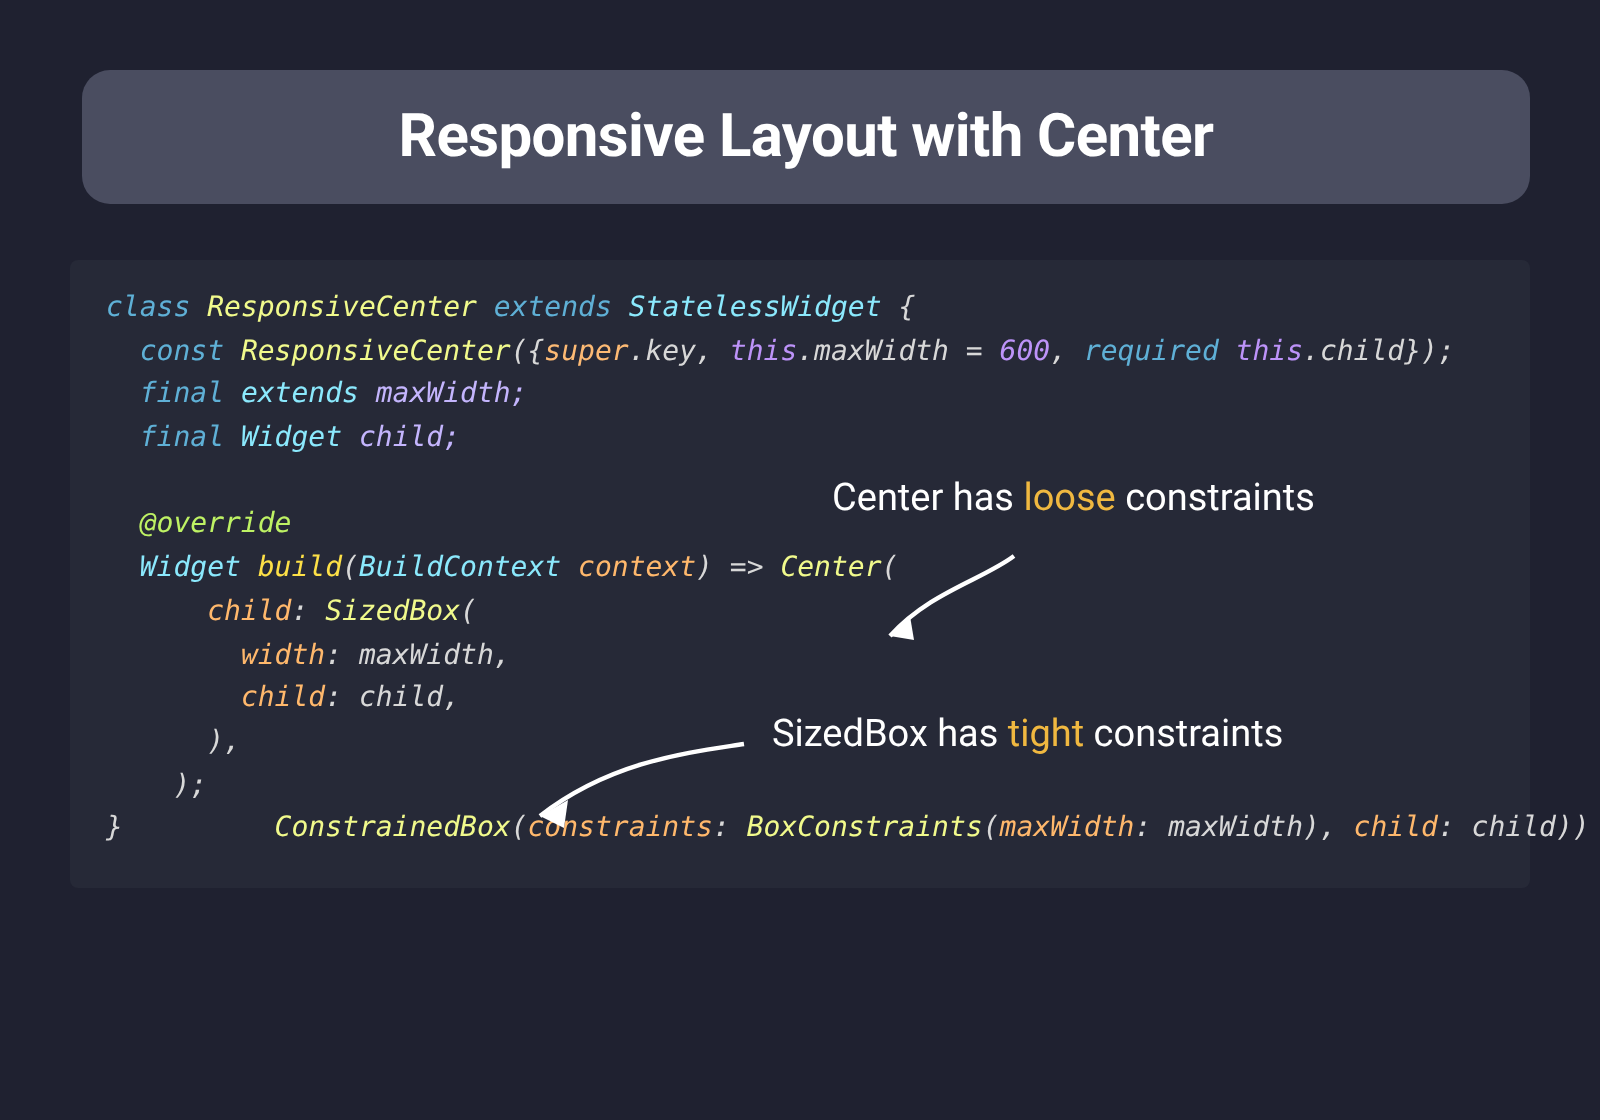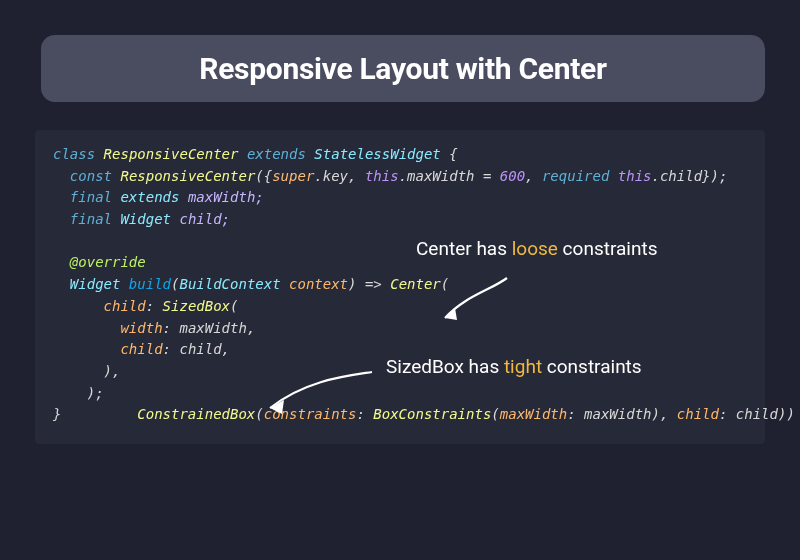--- a/index.html
+++ b/index.html
@@ -34,21 +34,21 @@
     font-style: italic;
     color: #d8d8d8;
     position: relative;
   }
   .code-panel pre { white-space: pre; }
   .kw   { color: #5fb0d6; font-style: italic; }       
   .typ  { color: #8be9fd; font-style: italic; }       
   .cls  { color: #f1fa8c; font-style: italic; }       
   .param{ color: #ffb86c; font-style: italic; }       
   .punc { color: #d8d8d8; }
-  .fn   { color: #0ea5e9; font-style: italic; }       
+  .fn   { color: #fde047; font-style: italic; }       
   .sup  { color: #fdba74; }
   .num  { color: #bd93f9; }
   .self { color: #bd93f9; font-style: italic; }       
   .ann  { color: #bef264; font-style: italic; }
   .id   { color: #c4b5fd; font-style: italic; }
 
   .annot {
     position: absolute;
     color: #fff;
     font-size: 19px;

